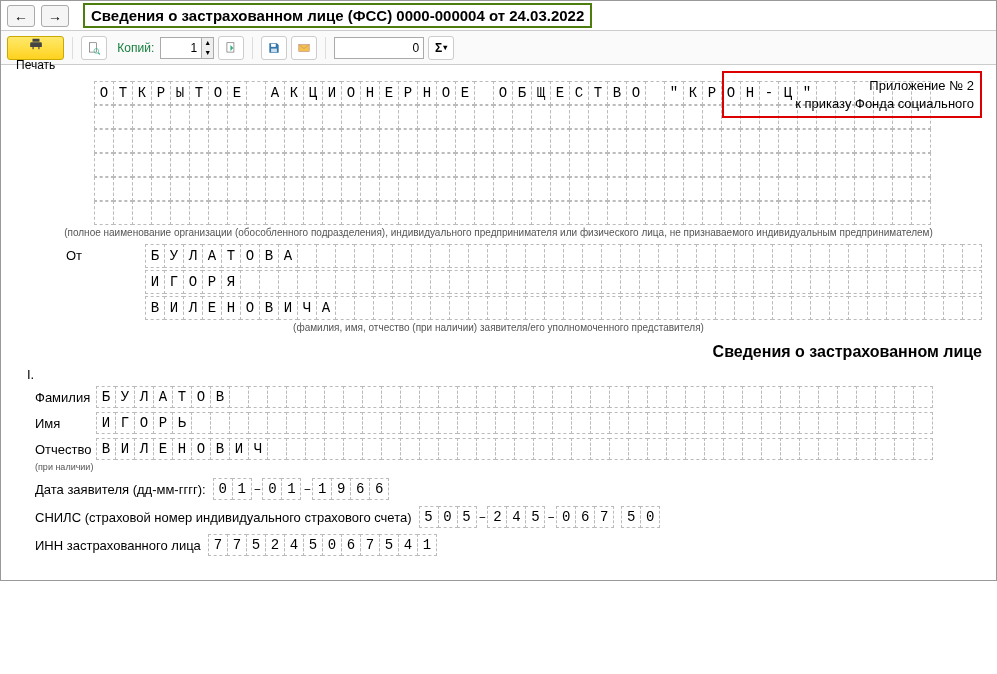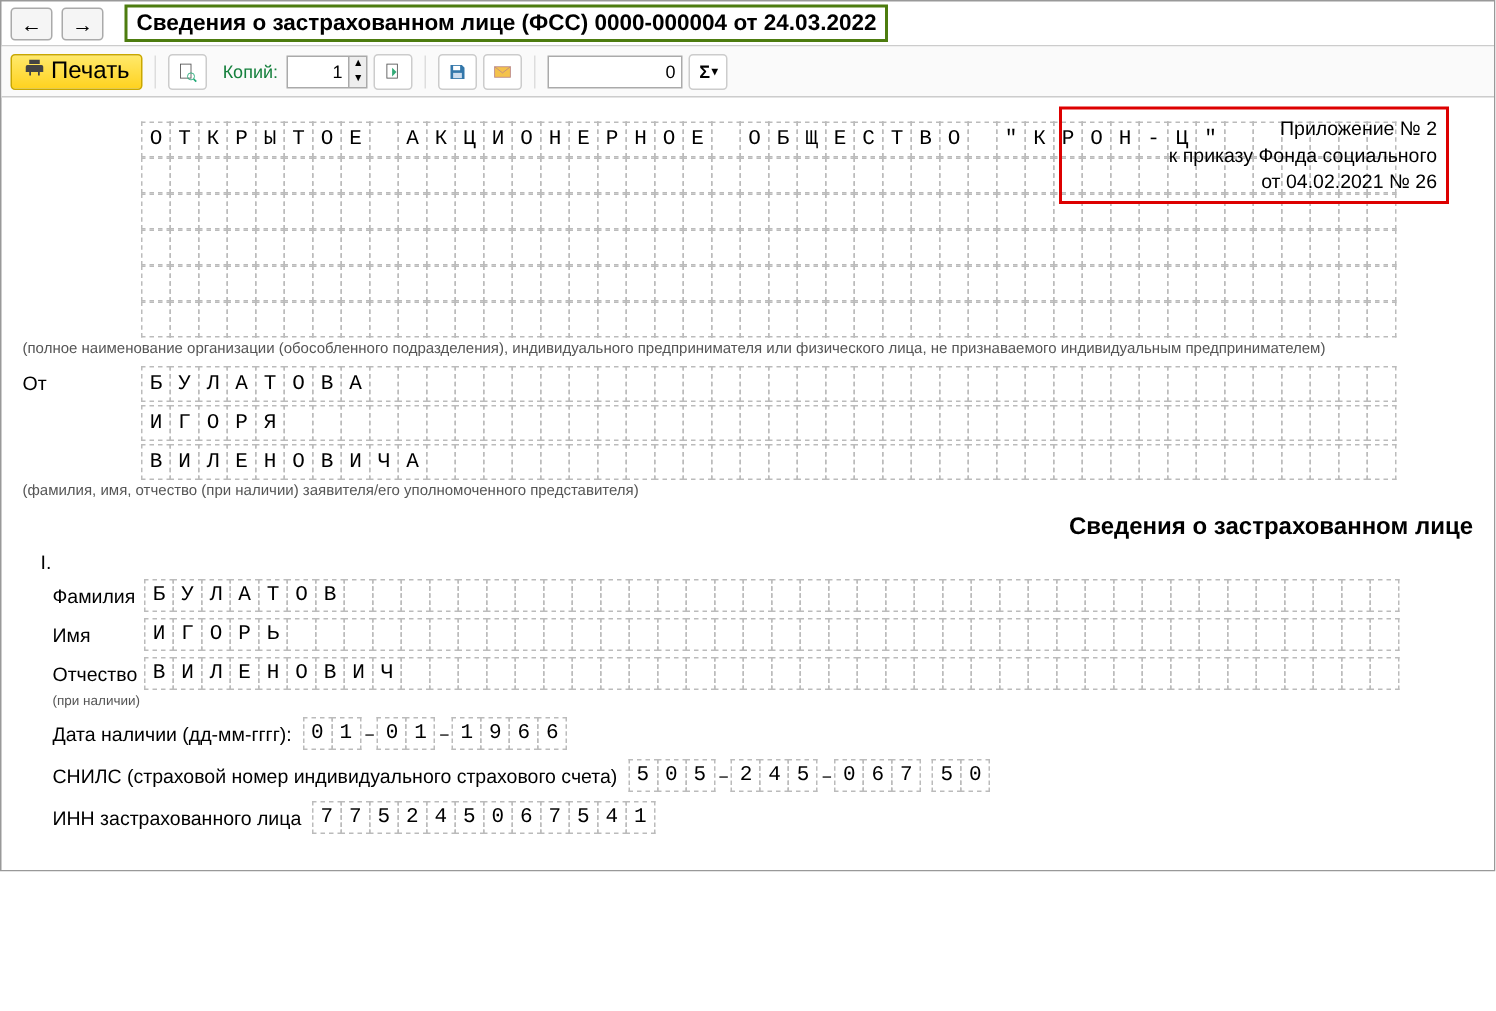--- a/index.html
+++ b/index.html
@@ -2,38 +2,38 @@
 <html><head>
 <meta charset="utf-8">
 <style>
   * { box-sizing: border-box; }
   body { margin: 0; font-family: Arial, sans-serif; font-size: 12px; background: #fff; color: #000; }
   .window { width: 997px; border: 1px solid #999; }
   .topbar { display: flex; align-items: center; height: 30px; padding: 2px 6px; gap: 6px; border-bottom: 1px solid #ccc; }
   .navbtn { width: 28px; height: 22px; border: 1px solid #aaa; border-radius: 3px; background: #f5f5f5; display: flex; align-items: center; justify-content: center; cursor: pointer; font-size: 14px; }
   .title { font-size: 15px; font-weight: bold; padding: 2px 6px; border: 2px solid #4d7c0f; margin-left: 8px; }
   .toolbar { display: flex; align-items: center; height: 34px; padding: 3px 6px; gap: 4px; border-bottom: 1px solid #ccc; background: #fafafa; }
-  .btn-print { display: flex; align-items: center; gap: 4px; height: 24px; padding: 0 8px; border: 1px solid #c9a800; border-radius: 3px; background: linear-gradient(#ffe96b,#ffd21f); cursor: pointer; font-size: 16px; }
+  .btn-print { display: flex; align-items: center; gap: 4px; height: 24px; padding: 0 8px; border: 1px solid #c9a800; border-radius: 3px; background: linear-gradient(#ffe96b,#ffd21f); cursor: pointer; font-size: 12px; flex-direction: column; }
   .tbtn { width: 26px; height: 24px; border: 1px solid #ccc; border-radius: 3px; background: #fff; display: flex; align-items: center; justify-content: center; cursor: pointer; }
   .tlabel { margin: 0 2px 0 6px; color: #15803d; }
   .spin { display: inline-flex; align-items: center; border: 1px solid #aaa; height: 22px; }
   .spin input { width: 40px; height: 20px; border: none; text-align: right; padding-right: 4px; background: #fff; font-size: 12px; }
   .spin .arrows { display: flex; flex-direction: column; width: 12px; }
   .spin .arrows span { height: 10px; font-size: 7px; line-height: 10px; text-align: center; background: #eee; border-left: 1px solid #aaa; cursor: pointer; }
   .num-in { width: 90px; height: 22px; border: 1px solid #aaa; text-align: right; padding-right: 4px; font-size: 12px; }
   .sep { width: 1px; height: 22px; background: #ddd; margin: 0 4px; }
   .sigma { width: 26px; height: 24px; border: 1px solid #ccc; border-radius: 3px; background: #fff; display: flex; align-items: center; justify-content: center; font-weight: bold; cursor: pointer; }
   .page { padding: 8px 14px 18px 14px; position: relative; }
-  .appx { position: absolute; right: 30px; top: 6px; width: 260px; text-align: right; font-size: 13px; line-height: 1.35; border: 2px solid #d00; padding: 4px 6px; }
+  .appx { position: absolute; right: 14px; top: 6px; width: 260px; text-align: right; font-size: 13px; line-height: 1.35; border: 2px solid #d00; padding: 4px 6px; }
   .boxgrid { display: grid; grid-auto-rows: 24px; }
   .boxrow { display: flex; }
   .boxrow .cell { width: 20px; height: 24px; border: 1px dashed #bbb; margin-left: -1px; display: flex; align-items: center; justify-content: center; font-family: "Courier New", monospace; font-size: 14px; }
   .org-area { margin: 8px 0 2px 80px; }
-  .footnote { text-align: left; font-size: 10px; color: #555; margin: 2px 0 6px 0; }
-  .row-labeled { display: flex; align-items: flex-start; margin: 0 0 2px 0; }
+  .footnote { text-align: center; font-size: 10px; color: #555; margin: 2px 0 6px 0; }
+  .row-labeled { display: flex; align-items: flex-start; margin: 0 0 2px 0; justify-content: flex-end; }
   .row-labeled .lab { width: 80px; padding-top: 4px; font-size: 13px; }
   .sublab { font-size: 9px; color: #555; margin-left: 80px; margin-top: -2px; }
   .section-title { text-align: right; font-weight: bold; font-size: 16px; margin: 10px 0 6px 0; }
   .roman { font-size: 13px; margin: 2px 0 4px 12px; }
   .field-line { display: flex; align-items: center; margin: 4px 0; }
   .field-line .flab { width: 82px; font-size: 13px; padding-left: 20px; }
   .cells { display: flex; }
   .cells .c { width: 20px; height: 22px; border: 1px dashed #bbb; margin-left: -1px; display: flex; align-items: center; justify-content: center; font-family: "Courier New", monospace; font-size: 14px; }
   .plain-line { display: flex; align-items: center; margin: 6px 0; font-size: 13px; }
   .plain-line .plab { padding-left: 20px; margin-right: 8px; }
@@ -100,21 +100,20 @@
     <div class="sigma">
         <span>Σ</span>
         <span style="font-size:8px;margin-left:1px">▾</span>
       </div>
   </div>
 
   <div class="page">
     <div class="appx">
       <div>Приложение № 2</div>
       <div>к приказу Фонда социального</div>
-      <div>от 04.02.2021 № 26</div>
     </div>
 
     <div class="org-area">
       <div class="boxgrid" id="org-grid">
           <div class="boxrow">
             <div class="cell">О</div>
             <div class="cell">Т</div>
             <div class="cell">К</div>
             <div class="cell">Р</div>
             <div class="cell">Ы</div>
@@ -689,21 +688,21 @@
           <div class="c"></div>
           <div class="c"></div>
           <div class="c"></div>
           <div class="c"></div>
           <div class="c"></div>
         </div>
     </div>
     <div class="sublab" style="margin-left:20px">(при наличии)</div>
 
     <div class="plain-line">
-      <div class="plab">Дата наличии (дд-мм-гггг):</div>
+      <div class="plab">Дата заявителя (дд-мм-гггг):</div>
       <div class="cells" id="dob-dd">
           <div class="c">0</div>
           <div class="c">1</div>
         </div>
         <span class="dash">–</span>
       <div class="cells" id="dob-mm">
           <div class="c">0</div>
           <div class="c">1</div>
         </div>
         <span class="dash">–</span>

